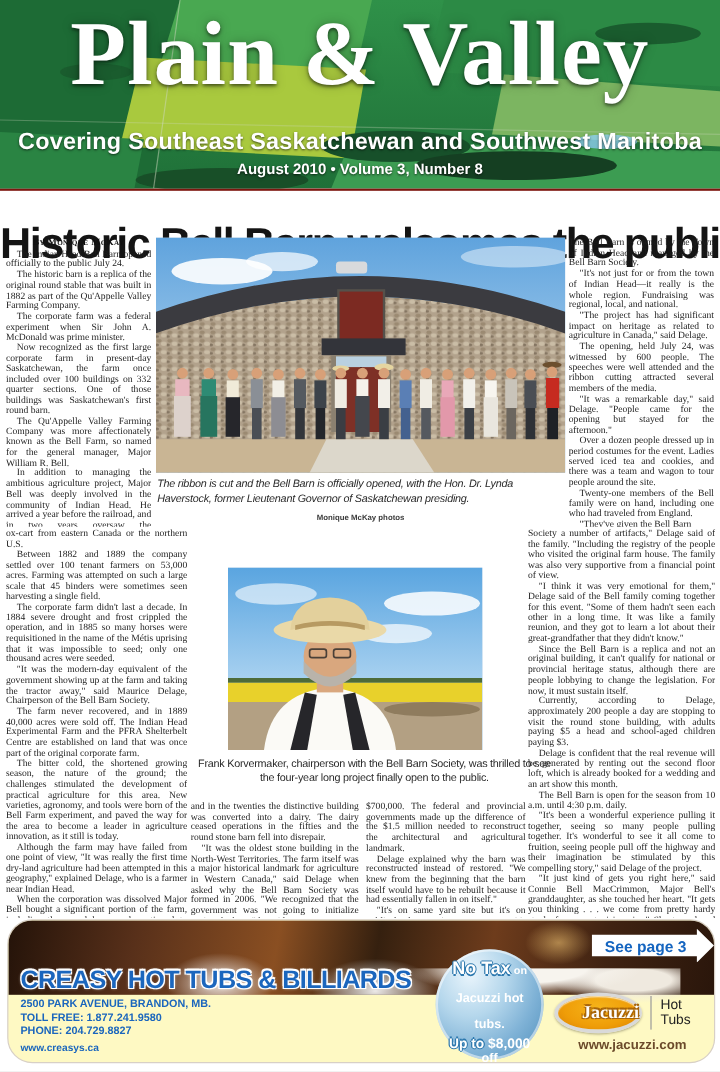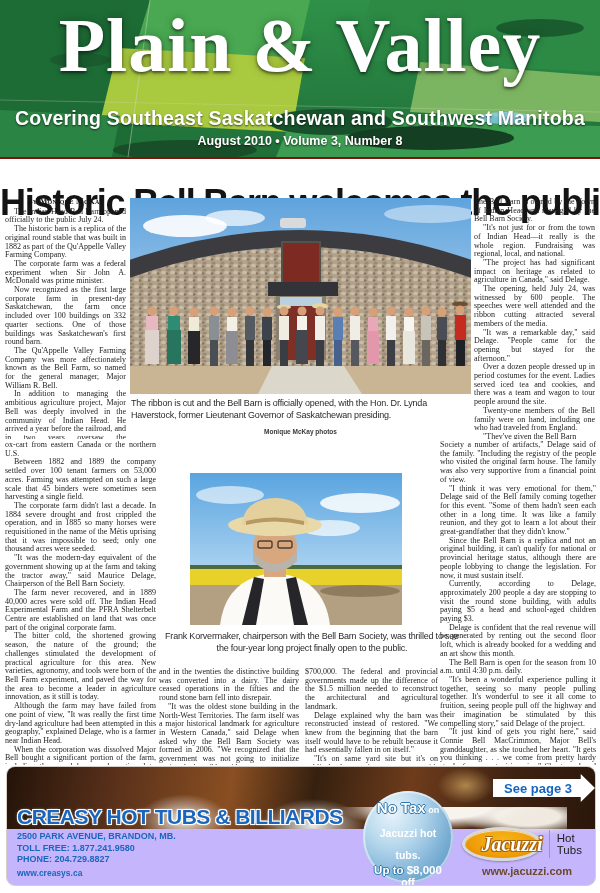--- a/index.html
+++ b/index.html
@@ -37,29 +37,29 @@
   .col-right-top  {left:474px;top:198px; width:121px; height:241px;}
   .col-left-wide  {left:5px;  top:441px; width:151px; height:324px;}
   .col-right-wide {left:440px;top:441px; width:156px; height:324px;}
   .col-mid-1      {left:159px;top:668px; width:140px; height:97px;}
   .col-mid-2      {left:305px;top:668px; width:133px; height:97px;}
 
   
   .photo1{position:absolute;left:130px;top:198px;width:341px;height:196px;overflow:hidden;background:#9cc4e4;}
   .caption{font-family:"Liberation Sans",sans-serif;font-size:9px;letter-spacing:-.2px;
            line-height:11.5px;color:#2a2a2a;}
-  .caption1{position:absolute;left:131px;top:398px;width:339px;}
+  .caption1{position:absolute;left:131px;top:398px;width:339px;font-style:italic;}
   .credit{position:absolute;left:131px;top:428px;width:339px;text-align:center;
           font-family:"Liberation Sans",sans-serif;font-weight:bold;font-size:6.5px;color:#3a3a3a;}
   .photo2{position:absolute;left:190px;top:473px;width:212px;height:152px;overflow:hidden;background:#9cc4e4;}
   .caption2{position:absolute;left:164px;top:631px;width:296px;text-align:center;}
 
   
-  .ad{position:absolute;left:6px;top:766px;width:588px;height:118px;border-radius:9px;
-      overflow:hidden;background:#c4b5fd;border:1px solid #d8d0c6;}
+  .ad{position:absolute;left:6px;top:766px;width:588px;height:118px;border-radius:21px;
+      overflow:hidden;background:#fef9c3;border:1px solid #d8d0c6;}
   .ad-photo{position:absolute;left:0;top:0;width:588px;height:62px;
       background:
         radial-gradient(40px 26px at 78% 30%, rgba(250,205,120,.55), rgba(250,205,120,0) 70%),
         radial-gradient(60px 34px at 30% 85%, rgba(255,255,255,.85), rgba(255,255,255,0) 75%),
         radial-gradient(70px 36px at 52% 95%, rgba(255,255,255,.9), rgba(255,255,255,0) 75%),
         linear-gradient(100deg,#241309 0%,#58301a 18%,#8a4f22 38%,#35200f 52%,#6e3c1c 68%,#402312 84%,#2a160b 100%);}
   .ad-foam{position:absolute;left:300px;top:40px;width:260px;height:48px;
       background:radial-gradient(130px 30px at 50% 0%, #f7f4ee 40%, rgba(247,244,238,0) 75%),
                  radial-gradient(90px 26px at 85% 20%, #efe9df 35%, rgba(239,233,223,0) 75%);}
   .ad-title{position:absolute;left:10px;top:38px;
@@ -84,21 +84,21 @@
       clip-path:polygon(0 18%,86% 18%,86% 0,100% 50%,86% 100%,86% 82%,0 82%);
       display:flex;align-items:center;justify-content:center;padding-right:12px;box-sizing:border-box;
       font-family:"Liberation Sans",sans-serif;font-weight:bold;font-size:13px;color:#1565c0;}
   .jacuzzi{position:absolute;left:455px;top:60px;width:130px;
       font-family:"Liberation Sans",sans-serif;}
   .jz-row{display:flex;align-items:center;gap:7px;}
   .jz-oval{width:80px;height:34px;border-radius:50%;
       background:radial-gradient(ellipse at 50% 35%, #f6b41a 0%, #ef9d08 60%, #d87f05 100%);
       border:3px solid #d9d9d9;box-shadow:0 1px 2px rgba(0,0,0,.3), inset 0 1px 1px rgba(255,255,255,.7);
       display:flex;align-items:center;justify-content:center;box-sizing:border-box;}
-  .jz-oval span{font-family:"Liberation Serif",serif;font-style:italic;font-weight:bold;font-size:20px;
+  .jz-oval span{font-family:"Liberation Serif",serif;font-weight:bold;font-size:15px;
       color:#fff;text-shadow:1px 1px 0 #a8650a,-1px -1px 0 #a8650a,1px -1px 0 #a8650a,-1px 1px 0 #a8650a;margin-left:20px;}
   .jz-divider{width:1px;height:28px;background:#9a9a9a;}
   .jz-product{font-size:11.5px;color:#222;}
   .jz-url{margin-top:4px;text-align:center;font-weight:bold;font-size:11px;color:#6b4a2a;}
 </style>
 </head>
 <body>
 
 <div class="page">
 

